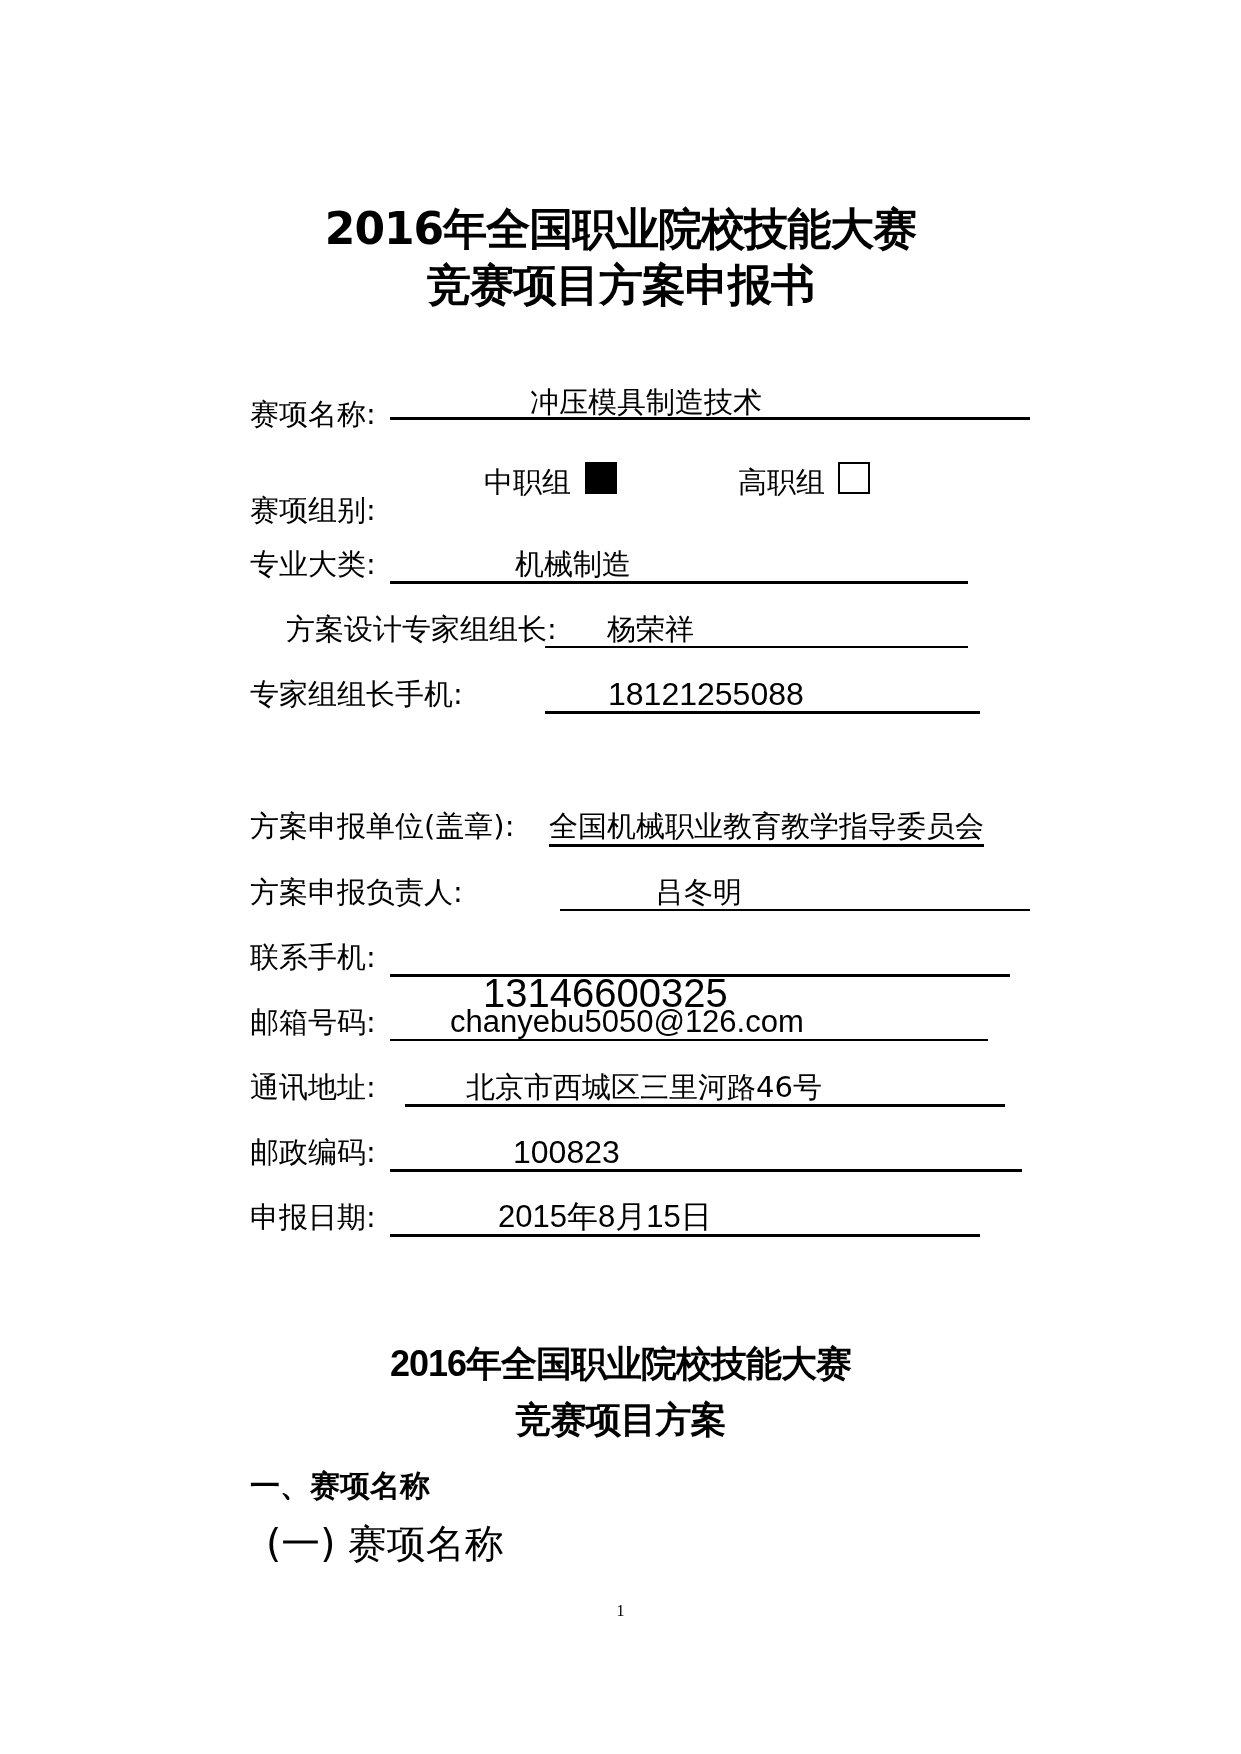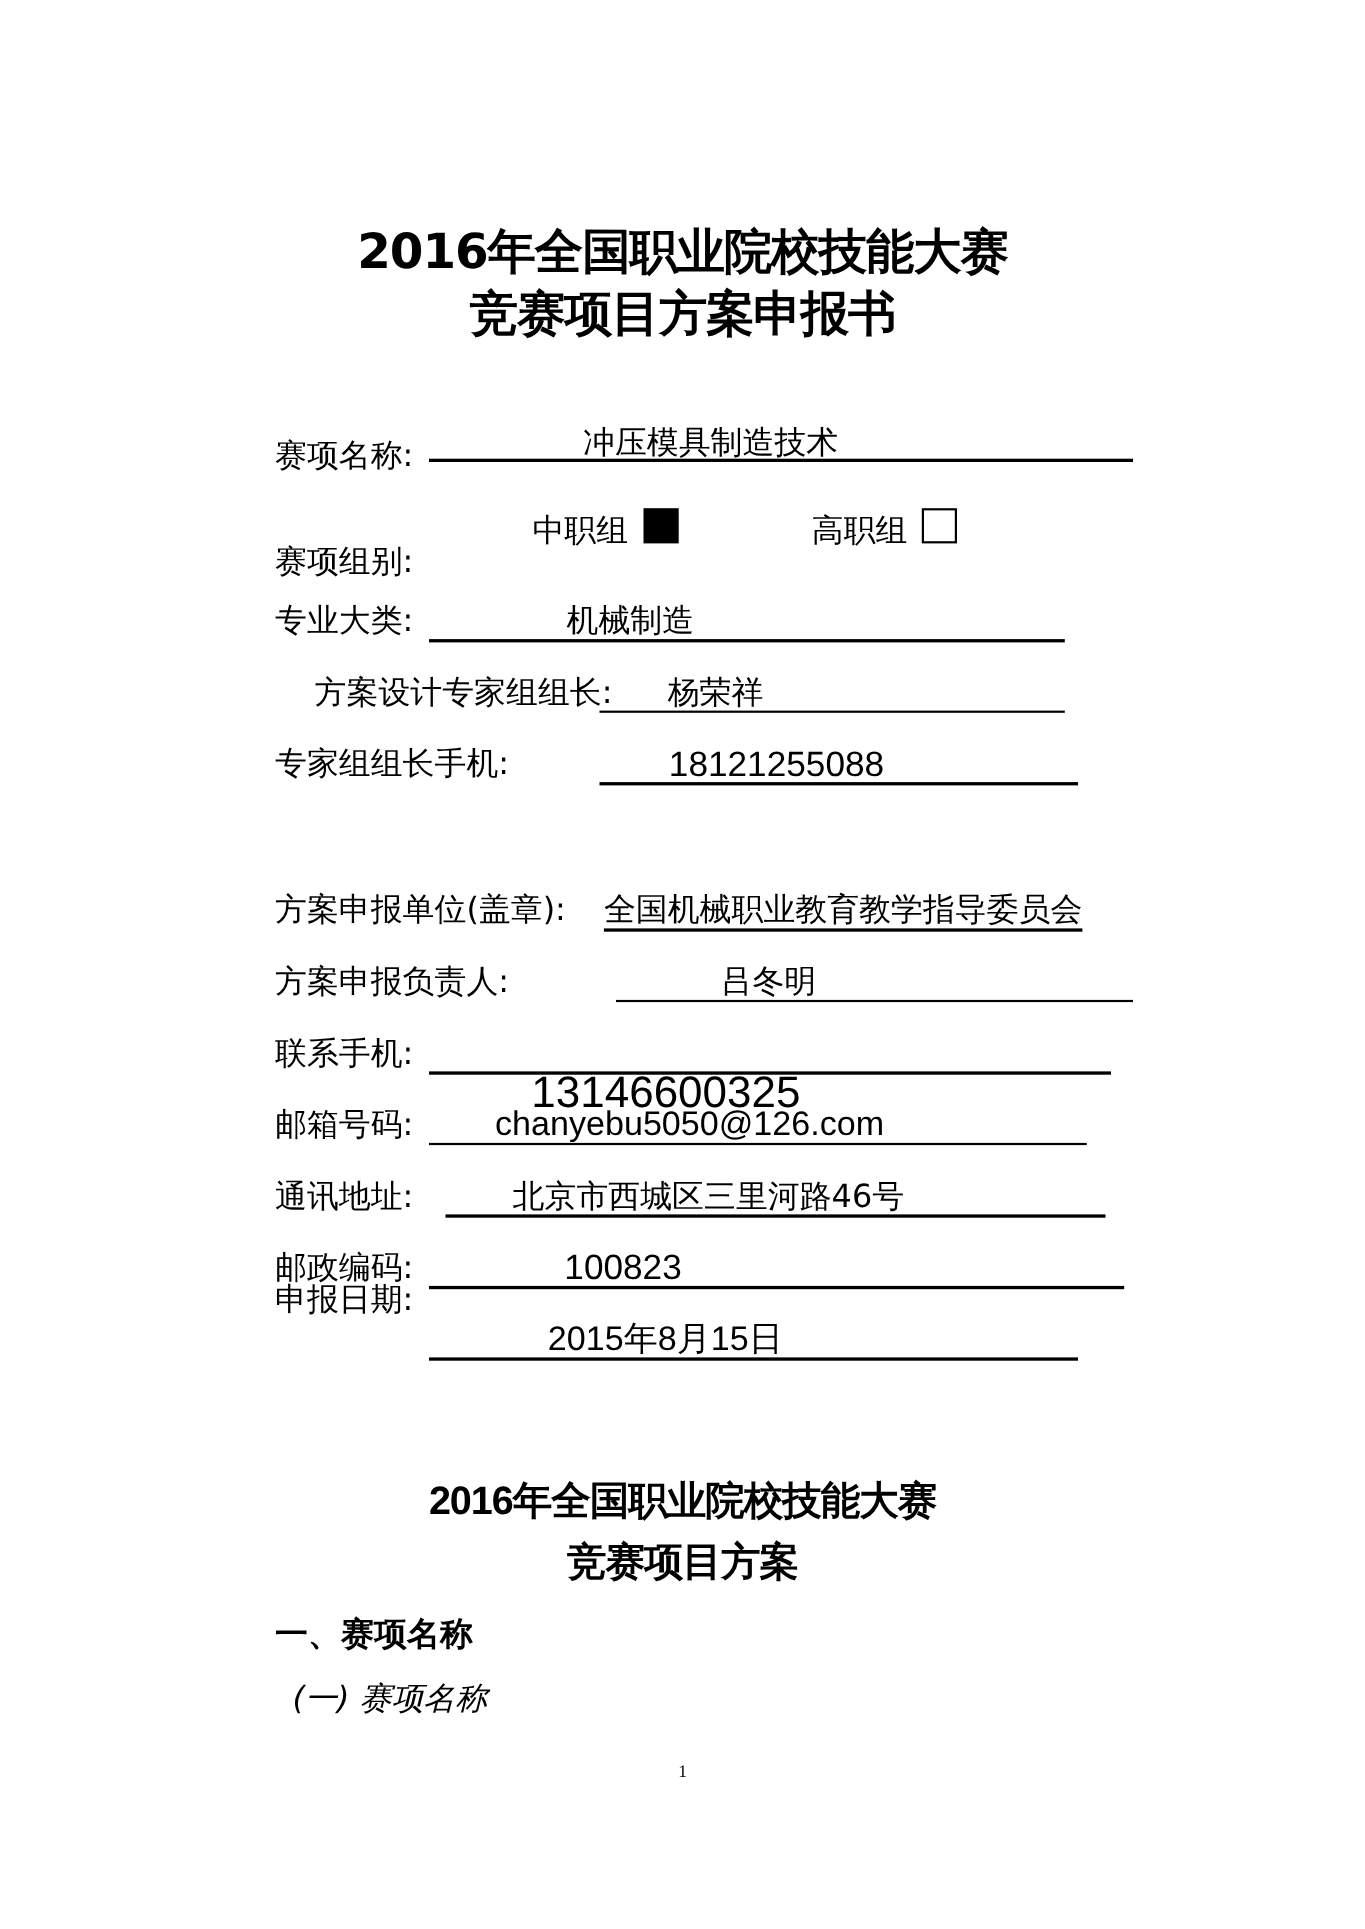--- a/index.html
+++ b/index.html
@@ -10,21 +10,21 @@
            left: 0; width: 1241px; font-family: "DejaVu Sans", sans-serif; }
   .title2 { font-weight: bold; font-size: 36px; letter-spacing: -1px; text-align: center;
             left: 0; width: 1241px; font-family: "Liberation Sans", "DejaVu Sans", sans-serif; }
   .label { font-size: 29px; left: 250px; line-height: 36px; }
   .value { font-size: 29px; line-height: 36px; }
   .uline { position: absolute; height: 2px; background: #000; }
   .uline.thick { height: 3px; }
   .box-filled { position: absolute; width: 32px; height: 32px; background: #000; }
   .box-empty { position: absolute; width: 28px; height: 28px; border: 2px solid #000; background: #fff; }
   .h1 { font-size: 30px; font-weight: bold; left: 250px; line-height: 36px; }
-  .h2 { font-size: 29px; left: 266px; line-height: 36px; font-style: italic; }
+  .h2 { font-size: 39px; left: 266px; line-height: 36px; }
   .pagenum { font-size: 16px; left: 0; width: 1241px; text-align: center;
              font-family: "Liberation Serif", "DejaVu Serif", serif; }
 </style>
 </head>
 <body>
 
 <div class="abs title" style="top:200px;">2016年全国职业院校技能大赛</div>
 <div class="abs title" style="top:256px;">竞赛项目方案申报书</div>
 
 <div class="abs label" style="top:396px;">赛项名称:</div>
@@ -65,21 +65,21 @@
 <div class="uline" style="top:1039px; left:390px; width:598px;"></div>
 
 <div class="abs label" style="top:1069px;">通讯地址:</div>
 <div class="abs value" style="top:1069px; left:466px;">北京市西城区三里河路46号</div>
 <div class="uline thick" style="top:1104px; left:405px; width:600px;"></div>
 
 <div class="abs label" style="top:1134px;">邮政编码:</div>
 <div class="abs value" style="top:1134px; left:513px; font-family:'Liberation Sans', sans-serif; font-size:32px;">100823</div>
 <div class="uline thick" style="top:1169px; left:390px; width:632px;"></div>
 
-<div class="abs label" style="top:1163px;">申报日期:</div>
+<div class="abs label" style="top:1199px;">申报日期:</div>
 <div class="abs value" style="top:1199px; left:498px; font-family:'Liberation Sans', sans-serif; font-size:31px;">2015年8月15日</div>
 <div class="uline thick" style="top:1234px; left:390px; width:590px;"></div>
 
 <div class="abs title2" style="top:1340px;">2016年全国职业院校技能大赛</div>
 <div class="abs title2" style="top:1396px;">竞赛项目方案</div>
 
 <div class="abs h1" style="top:1468px;">一、赛项名称</div>
 <div class="abs h2" style="top:1526px;">(一) 赛项名称</div>
 
 <div class="abs pagenum" style="top:1602px;">1</div>

